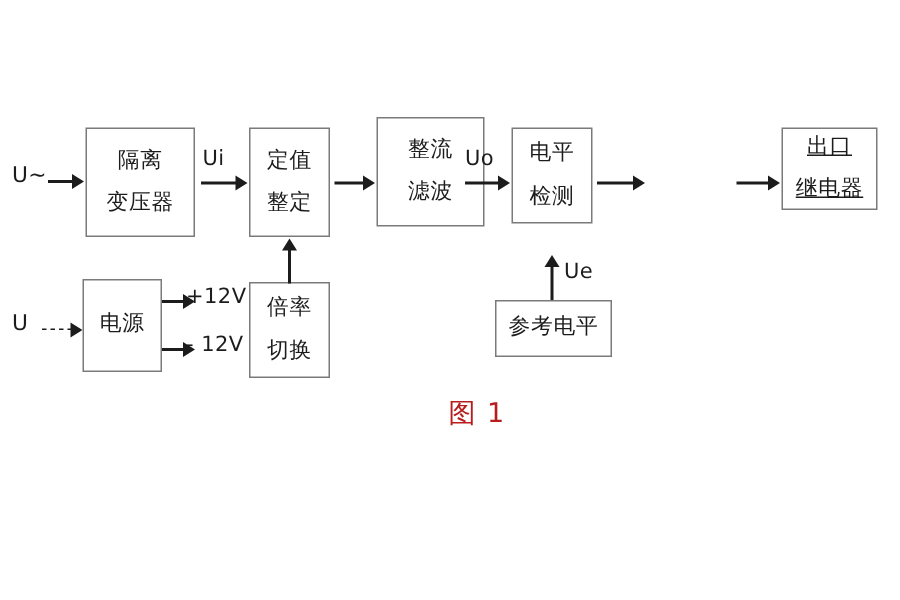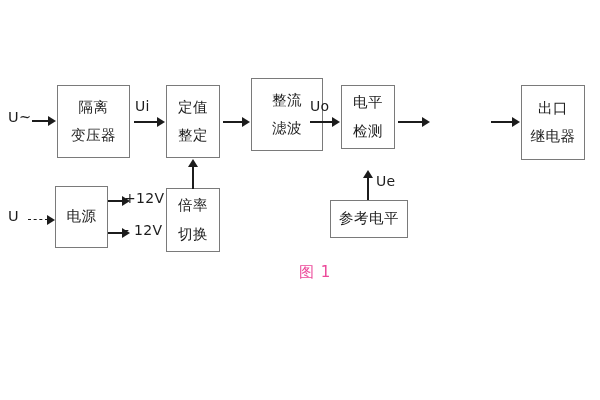--- a/index.html
+++ b/index.html
@@ -35,22 +35,22 @@
   .lbl{
     position:absolute;
     white-space:nowrap;
     font-size:14.5px;
     color:#1c1c1c;
     letter-spacing:.3px;
   }
   .lbl.sig{font-size:14px;text-align:center;}
   .caption{
     position:absolute;
-    font-size:15px;
-    color:#ec4899;
+    font-size:18px;
+    color:#b91c1c;
     white-space:nowrap;
     letter-spacing:1px;
   }
 
   
   .arrow-h{position:absolute;height:10px;}
   .arrow-h .shaft{
     position:absolute;left:0;top:4px;height:1.5px;background:#1c1c1c;
   }
   .arrow-h.dashed .shaft{
@@ -134,21 +134,21 @@
     <div class="shaft" style="width:25px;"></div>
     <div class="head" style="left:24px;"></div>
   </div>
 
 
   <div class="arrow-h" style="left:491px;top:117px;width:30px;">
     <div class="shaft" style="width:22px;"></div>
     <div class="head" style="left:21px;"></div>
   </div>
 
-  <div class="block" style="left:521px;top:85px;width:64px;height:75px;">
+  <div class="block" style="left:521px;top:85px;width:64px;height:55px;text-decoration:underline;">
     <span class="ln">出口</span>
     <span class="ln">继电器</span>
   </div>
 
   <div class="lbl" style="left:8px;top:208px;">U</div>
 
   <div class="arrow-h dashed" style="left:28px;top:215px;width:28px;">
     <div class="shaft" style="width:20px;"></div>
     <div class="head" style="left:19px;"></div>
   </div>

